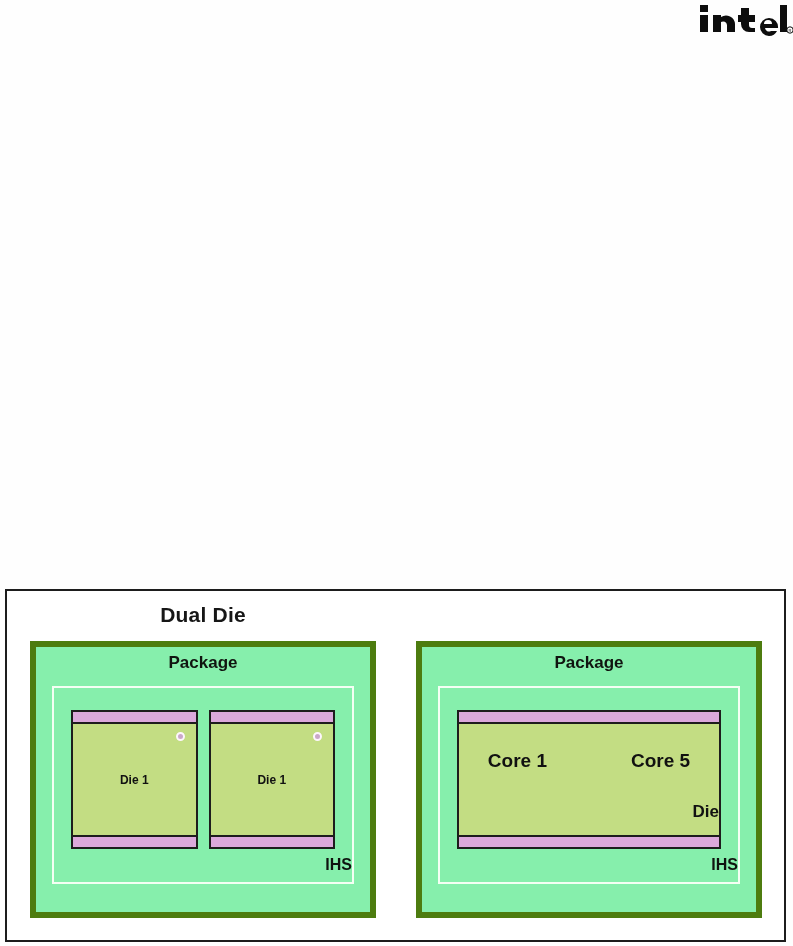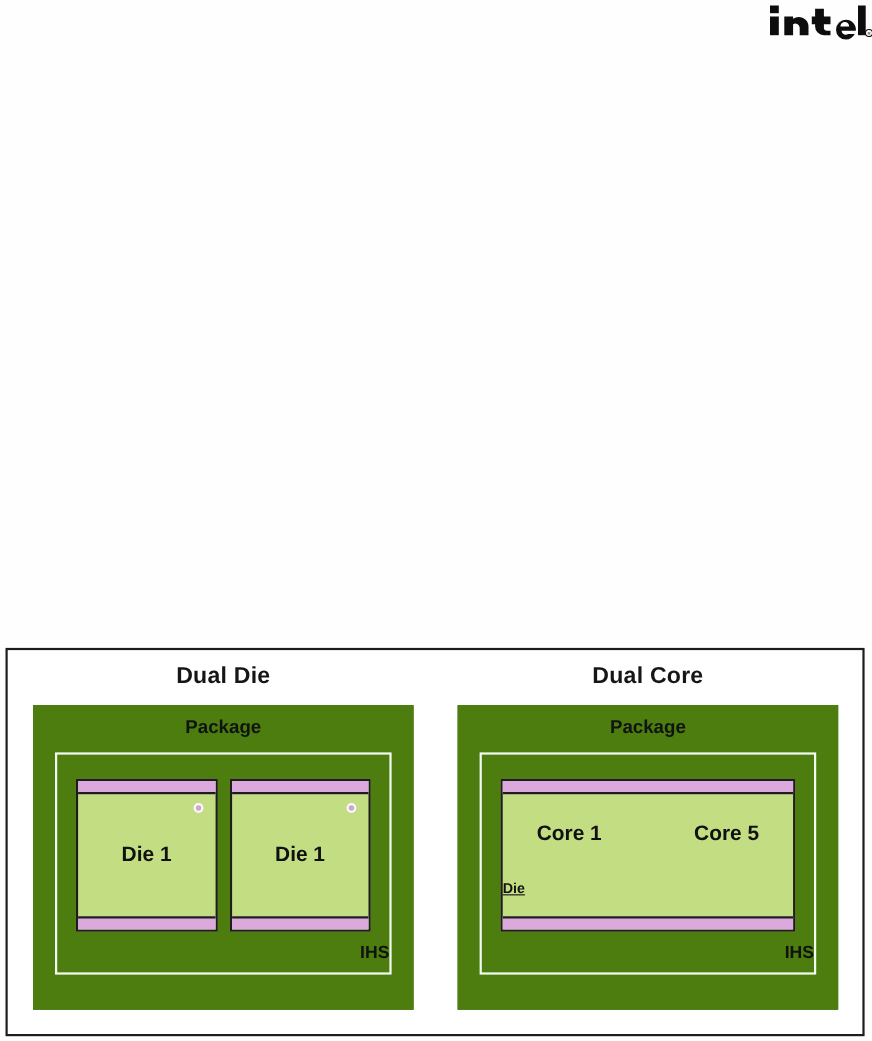--- a/index.html
+++ b/index.html
@@ -61,22 +61,22 @@
     letter-spacing: 0.2px;
   }
 
   
   .package-box {
     position: absolute;
     top: 50px;
     left: 5px;
     width: 346px;
     height: 277px;
-    background: #4d7c0f;
-    border: 4px solid #4d7c0f;
+    background: #86efac;
+    border: 6px solid #4d7c0f;
     box-sizing: border-box;
   }
   .package-label {
     position: absolute;
     top: 6px;
     left: 0;
     width: 100%;
     text-align: center;
     font-size: 17px;
     font-weight: bold;
@@ -132,21 +132,21 @@
     width: 100%;
     height: 12px;
     background: #dba9db;
     box-sizing: border-box;
   }
   .die-bar.top    { top: 0;    border-bottom: 2px solid #1d1d1d; }
   .die-bar.bottom { bottom: 0; border-top: 2px solid #1d1d1d; }
 
   .die-label {
     position: relative;
-    font-size: 19px;
+    font-size: 12px;
     font-weight: bold;
     color: #111111;
     z-index: 2;
   }
 
   .die-notch {
     position: absolute;
     top: 20px;
     right: 11px;
     width: 9px;
@@ -168,25 +168,24 @@
     justify-content: center;
     gap: 84px;
   }
   .core-labels .die-label { font-size: 19px; }
 
   .die-inner-label {
     position: absolute;
     left: 0;
     top: 90px;
     width: 100%;
-    text-align: left;
-    font-size: 13px;
+    text-align: right;
+    font-size: 17px;
     font-weight: bold;
     color: #111111;
-    text-decoration: underline;
   }
 </style>
 </head>
 <body>
 
 <div class="brand-logo">
   <svg width="95" height="36" viewBox="0 0 95 36" xmlns="http://www.w3.org/2000/svg" aria-label="intel">
 
     <rect x="2" y="3" width="8" height="7" fill="#0d0d0d"></rect>
     <rect x="2" y="13" width="8" height="17" fill="#0d0d0d"></rect>
@@ -231,21 +230,20 @@
           </div>
 
         </div>
 
         <div class="ihs-label">IHS</div>
       </div>
     </div>
   </div>
 
   <div class="panel panel-dual-core">
-    <div class="panel-title">Dual Core</div>
 
     <div class="package-box">
       <div class="package-label">Package</div>
 
       <div class="ihs-box">
 
         <div class="die-row">
           <div class="die-block wide">
             <div class="die-bar top"></div>
 

